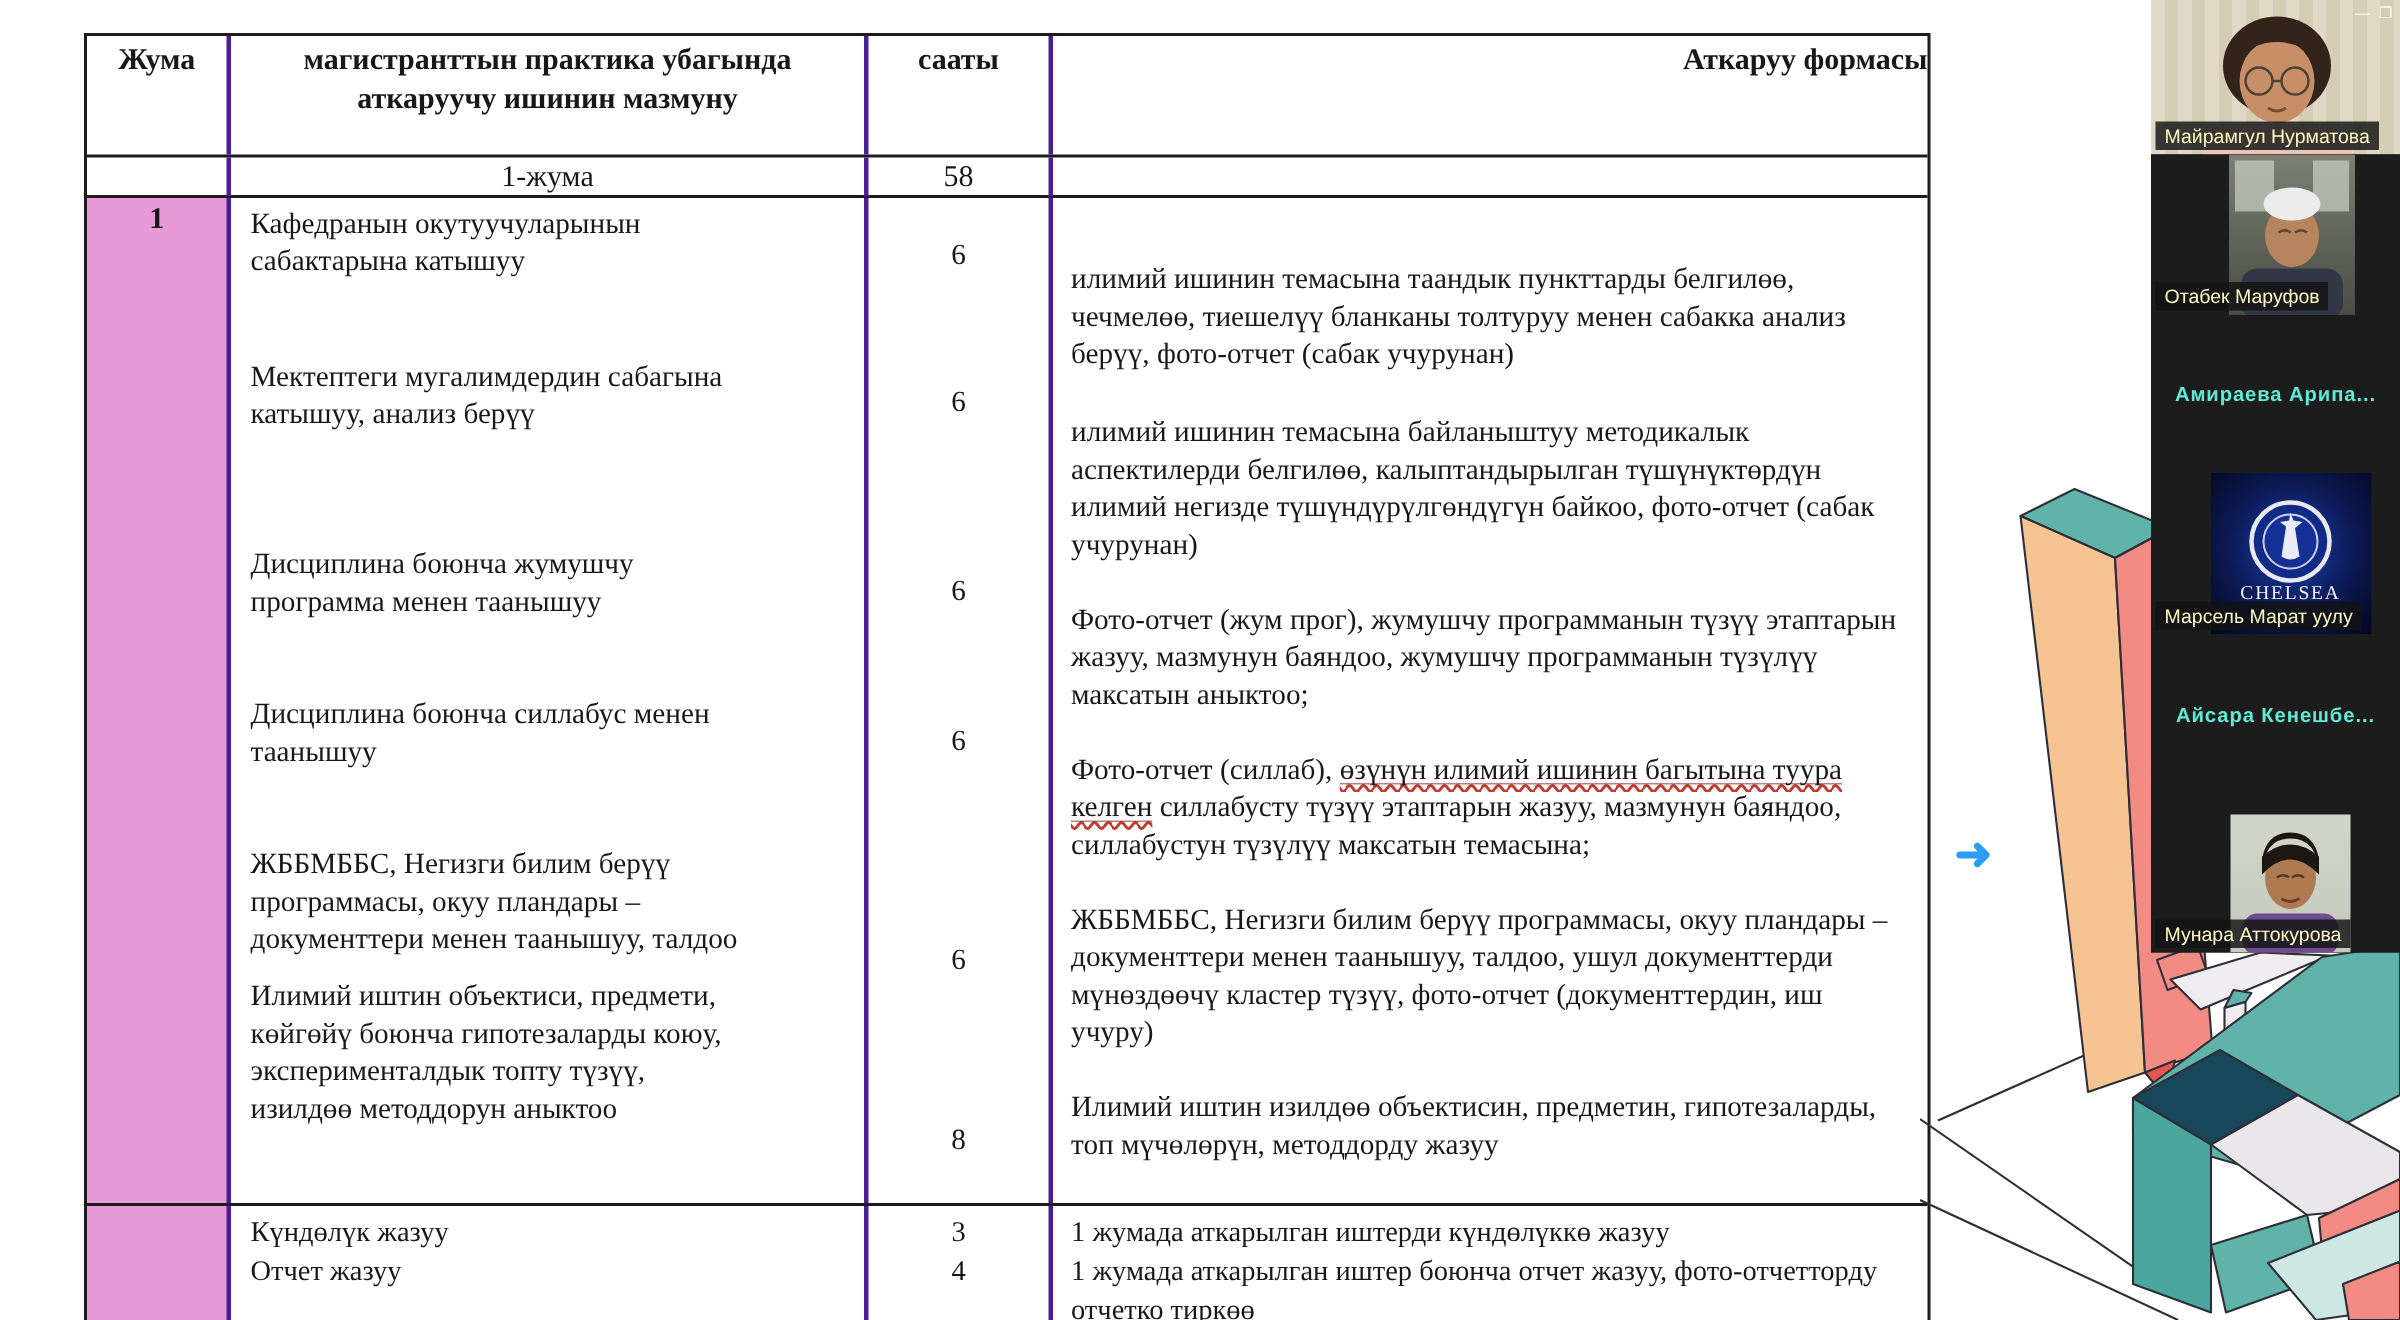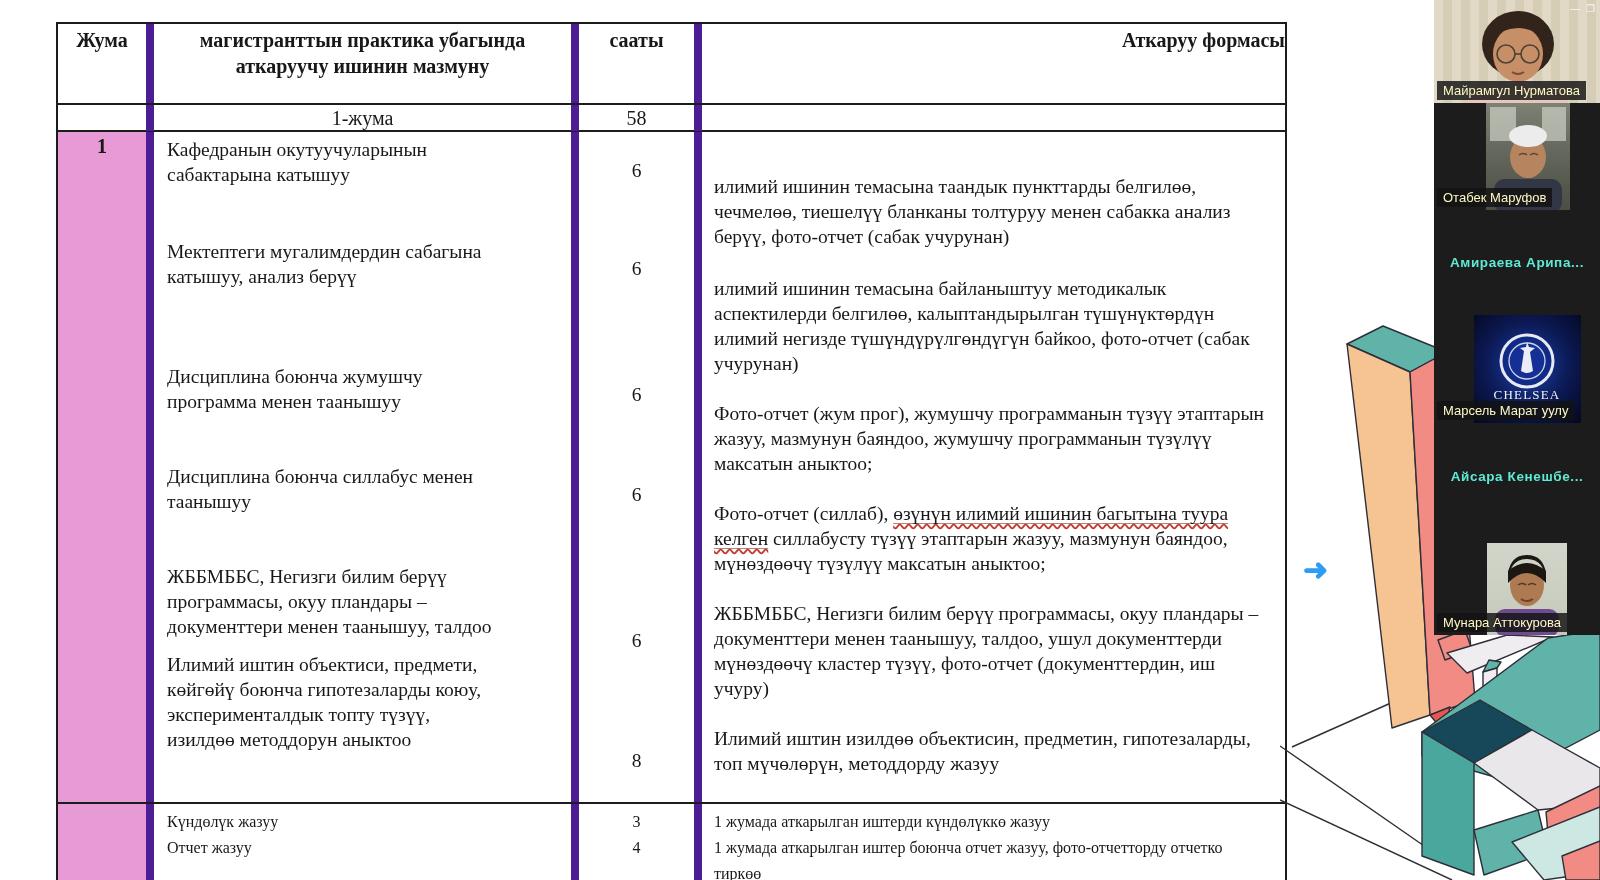--- a/index.html
+++ b/index.html
@@ -6,38 +6,38 @@
   body{
     width:1600px;height:880px;position:relative;overflow:hidden;
     background:#ffffff;font-family:"Liberation Serif", serif;color:#181818;
   }
   
   .tbl{
     position:absolute;left:56px;top:22px;width:1231px;
     border:2px solid #1c1c1c;background:#fff;box-sizing:border-box;
   }
   .trow{display:grid;grid-template-columns:96px 425px 123px 1fr;box-sizing:border-box;}
-  .cell{border-right:8px solid #4c1d95;box-sizing:border-box;position:relative;}
+  .cell{border-right:3px solid #4c1d95;box-sizing:border-box;position:relative;}
   .cell:last-child{border-right:none;}
   .hdr{border-bottom:2px solid #1c1c1c;height:81px;}
   .hdr .cell{font-weight:bold;font-size:20px;line-height:26px;padding-top:3px;}
   .c-center{text-align:center;}
   .c-left{padding-left:8px;text-align:right;}
   .wrow{border-bottom:2px solid #1c1c1c;height:27px;}
   .wrow .cell{font-weight:normal;font-size:20px;line-height:26px;text-align:center;}
   .mainrow{height:672px;border-bottom:2px solid #1c1c1c;}
   .sumrow{height:140px;}
   .pink{background:#e79ad5;}
   .weekno{font-weight:bold;font-size:20px;text-align:center;padding-top:3px;}
   .act{position:absolute;left:13px;width:330px;font-size:19.5px;line-height:25px;}
   .hrs{position:absolute;left:0;width:100%;text-align:center;font-size:19.5px;}
   .frm{position:absolute;left:12px;width:552px;font-size:19.5px;line-height:25px;margin-top:38px;}
   .marked{text-decoration:underline wavy #c23b2e;text-decoration-skip-ink:none;text-underline-offset:3px;}
   .marked-inner{text-decoration:underline solid rgba(120,30,30,.55);}
-  .sum-line{font-size:16px;line-height:26px;}
+  .sum-line{font-size:19px;line-height:26px;}
   .sum-col2{padding:5px 0 0 13px;}
   .sum-col3{padding-top:5px;text-align:center;}
   .sum-col4{padding:5px 12px 0 12px;}
   
   .iso{position:absolute;left:1280px;top:300px;width:320px;height:580px;z-index:1;}
   
   .ptr{
     position:absolute;left:1303px;top:555px;z-index:2;
     color:#2b9df4;font-family:"Liberation Sans",sans-serif;
     font-size:30px;font-weight:bold;line-height:30px;
@@ -105,21 +105,21 @@
       <div class="hrs" style="top:252px">6</div>
       <div class="hrs" style="top:352px">6</div>
       <div class="hrs" style="top:498px">6</div>
       <div class="hrs" style="top:618px">8</div>
     </div>
 
     <div class="cell">
       <div class="frm" style="top:4px">илимий ишинин темасына таандык пункттарды белгилөө, чечмелөө, тиешелүү бланканы толтуруу менен сабакка анализ берүү, фото-отчет (сабак учурунан)</div>
       <div class="frm" style="top:106px">илимий ишинин темасына байланыштуу методикалык аспектилерди белгилөө, калыптандырылган түшүнүктөрдүн илимий негизде түшүндүрүлгөндүгүн байкоо, фото-отчет (сабак учурунан)</div>
       <div class="frm" style="top:231px">Фото-отчет (жум прог), жумушчу программанын түзүү этаптарын жазуу, мазмунун баяндоо, жумушчу программанын түзүлүү максатын аныктоо;</div>
-      <div class="frm" style="top:331px"><span>Фото-отчет (силлаб), </span><span class="marked"><span class="marked-inner">өзүнүн илимий ишинин багытына туура келген</span></span><span> силлабусту түзүү этаптарын жазуу, мазмунун баяндоо, мүнөздөөчү түзүлүү максатын аныктоо;</span></div>
+      <div class="frm" style="top:331px"><span>Фото-отчет (силлаб), </span><span class="marked"><span class="marked-inner">өзүнүн илимий ишинин багытына туура келген</span></span><span> силлабусту түзүү этаптарын жазуу, мазмунун баяндоо, силлабустун түзүлүү максатын темасына;</span></div>
       <div class="frm" style="top:431px">ЖББМББС, Негизги билим берүү программасы, окуу пландары – документтери менен таанышуу, талдоо, ушул документтерди мүнөздөөчү кластер түзүү, фото-отчет (документтердин, иш учуру)</div>
       <div class="frm" style="top:556px">Илимий иштин изилдөө объектисин, предметин, гипотезаларды, топ мүчөлөрүн, методдорду жазуу</div>
     </div>
   </div>
 
   <div class="trow sumrow">
     <div class="cell pink"></div>
     <div class="cell sum-col2">
       <div class="sum-line">Күндөлүк жазуу</div>
       <div class="sum-line">Отчет жазуу</div>

